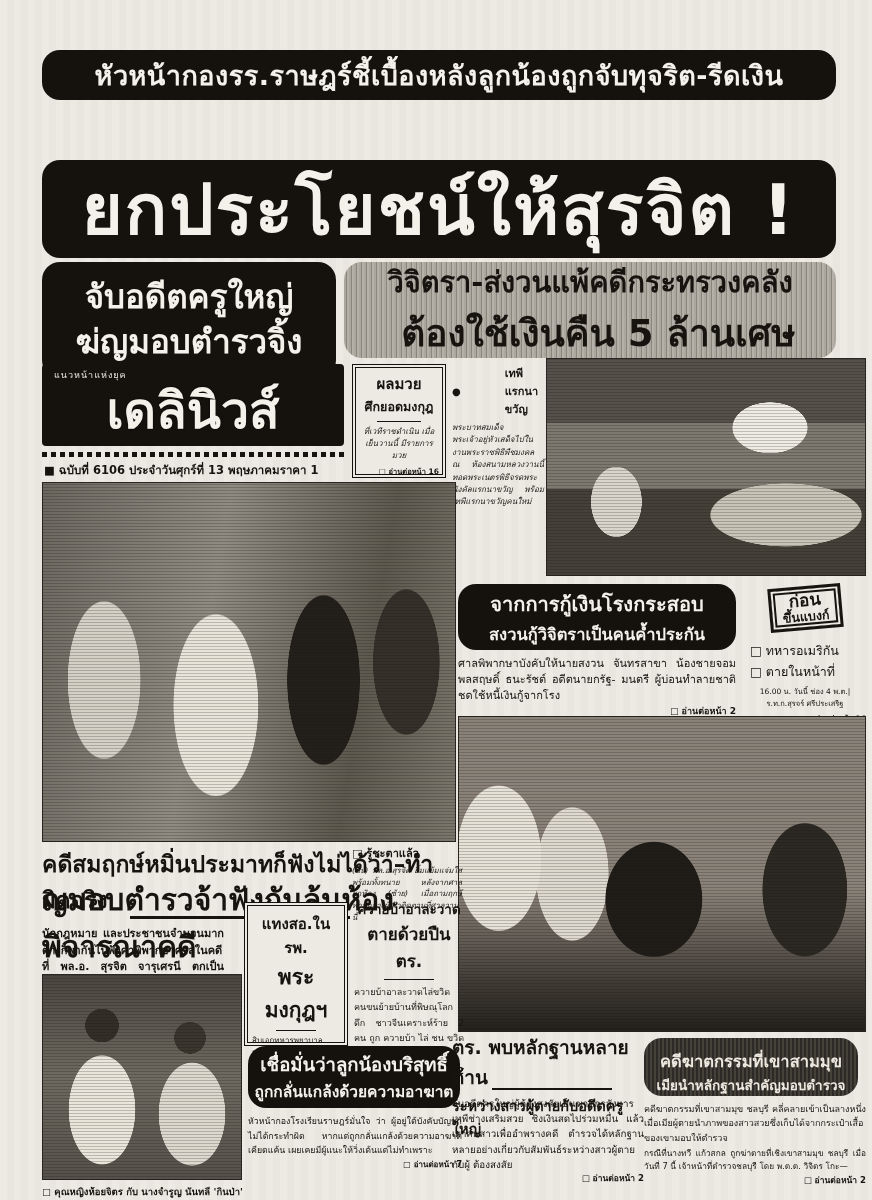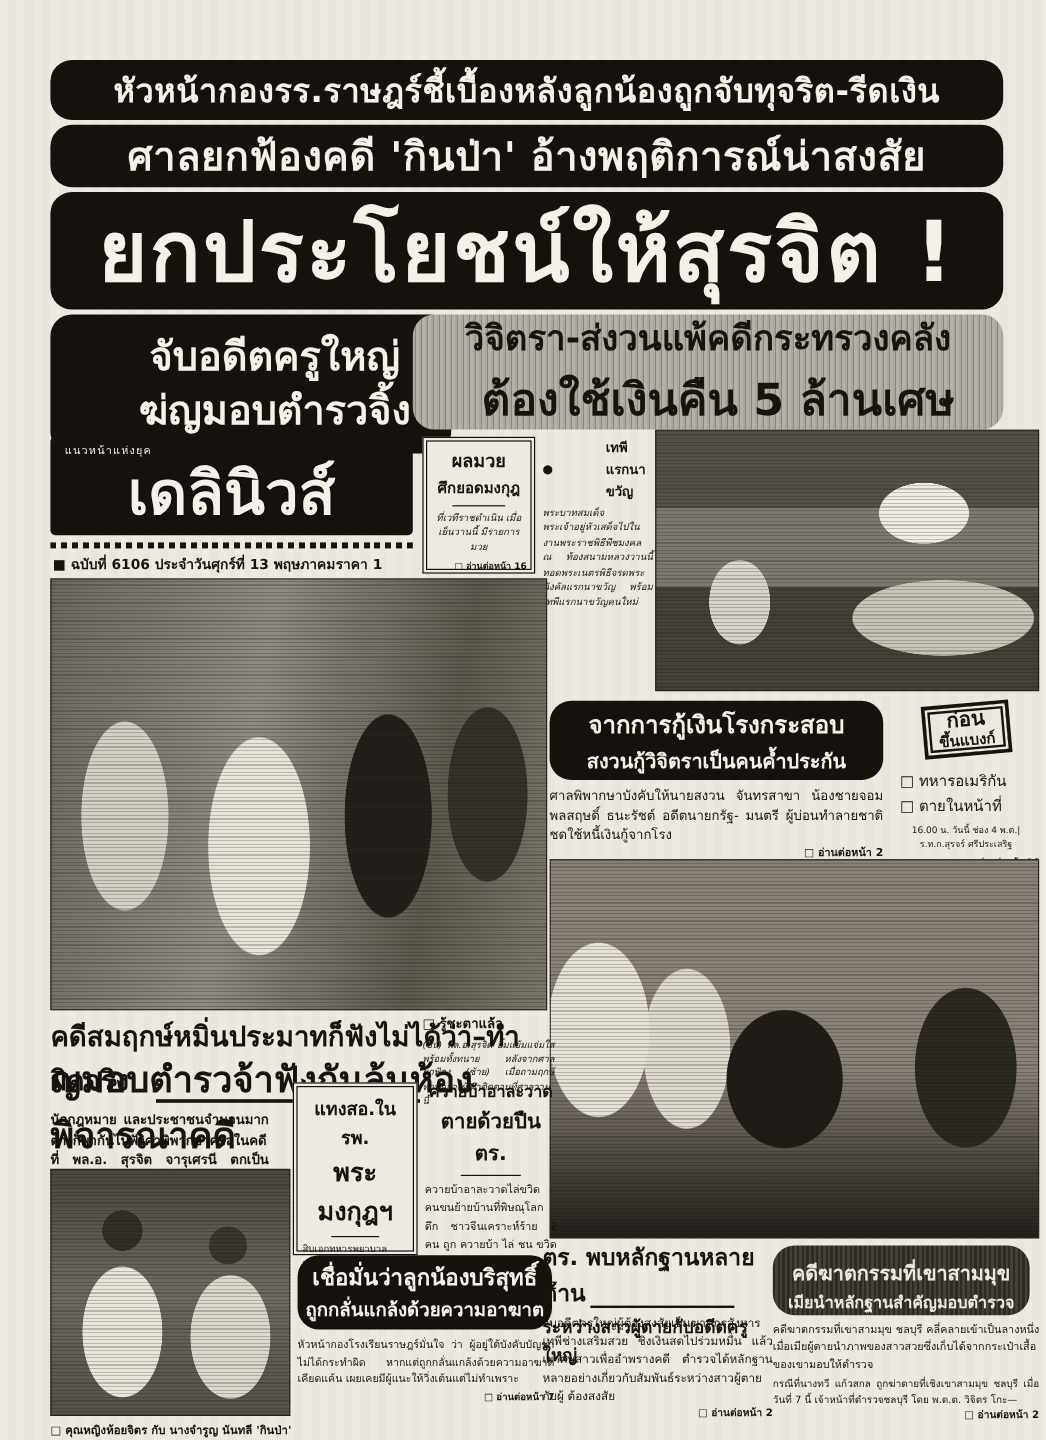--- a/index.html
+++ b/index.html
@@ -9,21 +9,21 @@
     font-family:"DejaVu Sans",sans-serif;color:#17140f;overflow:hidden;
   }
   .abs{position:absolute;}
   .black{background:#15120e;color:#f4f1ea;}
   .center{display:flex;flex-direction:column;align-items:center;justify-content:center;text-align:center;border-radius:18px;}
   .bold{font-weight:bold;}
   .strip{letter-spacing:.5px;}
   #strip1{left:42px;top:50px;width:794px;height:50px;font-size:27px;}
   #strip2{left:42px;top:104px;width:794px;height:52px;font-size:33px;}
   #main-headline{left:42px;top:160px;width:794px;height:98px;font-size:70px;letter-spacing:2px;transform-origin:center;}
-  #teacher-box{left:42px;top:262px;width:294px;height:116px;font-size:33px;line-height:1.35;padding-left:40px;}
+  #teacher-box{left:42px;top:262px;width:294px;height:116px;font-size:33px;line-height:1.35;}
   #finance-box{
     left:344px;top:262px;width:492px;height:96px;
     background:repeating-linear-gradient(90deg,#aba79f 0 2px,#8a867b 2px 3px,#b5b1a8 3px 5px);
     color:#17140f;
   }
   #finance-box .l1{font-size:29px;font-weight:bold;}
   #finance-box .l2{font-size:37px;font-weight:bold;margin-top:-2px;margin-left:17px;}
   #masthead-logo{left:42px;top:364px;width:302px;height:82px;border-radius:4px;}
   #masthead-logo .tagline{position:absolute;top:4px;left:12px;font-size:9px;color:#efece4;letter-spacing:1px;}
   #masthead-logo .logo{font-size:50px;font-weight:bold;margin-top:10px;text-shadow:0 0 2px #000;}
@@ -127,23 +127,20 @@
 </style>
 </head>
 <body>
 
 <div class="page">
 
   <div id="strip1" class="abs black center strip bold">
     <span>หัวหน้ากองรร.ราษฎร์ชี้เบื้องหลังลูกน้องถูกจับทุจริต-รีดเงิน</span>
   </div>
 
-  <div id="strip2" class="abs black center strip bold">
-    <span>ศาลยกฟ้องคดี 'กินป่า' อ้างพฤติการณ์น่าสงสัย</span>
-  </div>
 
   <div id="main-headline" class="abs black center bold">
     <span>ยกประโยชน์ให้สุรจิต !</span>
   </div>
 
   <div id="teacher-box" class="abs black center bold">
     <span>จับอดีตครูใหญ่</span>
     <span>ฆ่ญมอบตำรวจิ้ง</span>
   </div>
 

